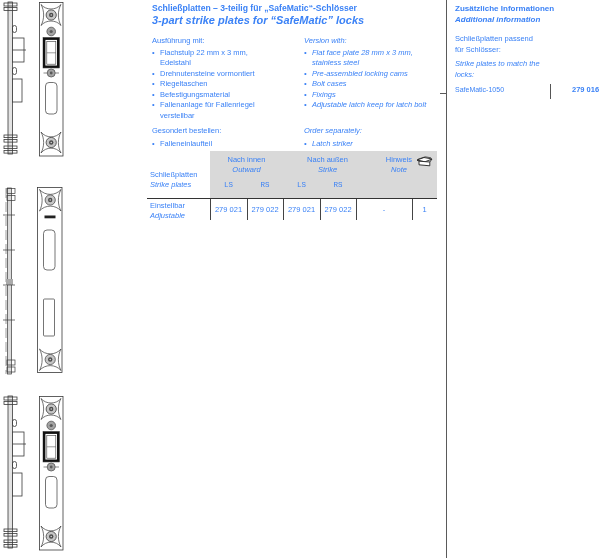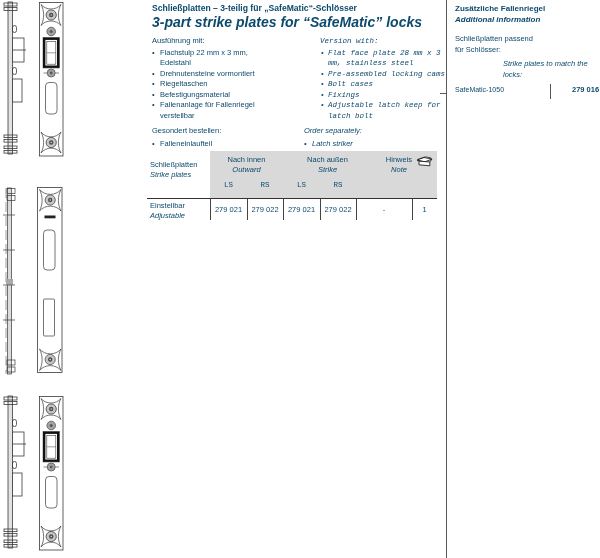--- a/index.html
+++ b/index.html
@@ -1,56 +1,56 @@
 <!DOCTYPE html>
 <html><head>
 <meta charset="utf-8">
 <style>
   html,body{margin:0;padding:0;}
   .page{
     position:relative; width:600px; height:558px; background:#ffffff;
-    font-family:"Liberation Sans", sans-serif; color:#0c4a6e; overflow:hidden;
+    font-family:"Liberation Sans", sans-serif; color:#3b82f6; overflow:hidden;
   }
   .abs{position:absolute;}
   
   .title-de{left:152px; top:3px; font-size:8.6px; font-weight:bold; white-space:nowrap;}
-  .title-en{left:152px; top:14px; font-size:14px; font-weight:bold; font-style:italic; white-space:nowrap;}
+  .title-en{left:152px; top:14px; font-size:11px; font-weight:bold; font-style:italic; white-space:nowrap;}
   
   .spec{font-size:7.5px; line-height:10.5px;}
   .spec-de{left:152px; top:36px; width:148px;}
-  .spec-en{left:320px; top:36px; width:141px; font-style:italic;font-family:Liberation Mono, monospace;}
+  .spec-en{left:304px; top:36px; width:141px; font-style:italic;}
   .spec-heading{margin:0 0 1px 0;}
   .spec-item{display:flex;}
   .spec-item .bullet{width:8px; flex:0 0 8px;}
   .spec-de .spec-item .text{width:112px;}
   .spec-en .spec-item .text{width:130px;}
   .order-de{left:152px; top:126px; width:148px;}
   .order-en{left:304px; top:126px; width:141px; font-style:italic;}
   .order-sec .spec-item{margin-top:2px;}
   
   .table{left:147px; top:151px; width:290px; height:72px; font-size:7.5px; line-height:9.5px;}
   .tbl-gray{left:63px; top:0; width:227px; height:47px; background:#d9d9d9;}
   .tbl-hline{left:0; top:47px; width:290px; height:1px; background:#333;}
   .tbl-vline{top:48px; height:21px; width:1px; background:#444;}
   .cell-c{text-align:center;}
   .ital{font-style:italic;}
-  .tbl-col1h{left:3px; top:9px;}
+  .tbl-col1h{left:3px; top:19px;}
   .grp1{left:63px; top:4px; width:73px;}
   .grp2{left:144px; top:4px; width:73px;}
   .grpn{left:224px; top:4px; width:56px;}
   .grpp{left:265px; top:4px; width:25px; text-align:center;}
   .sub{top:30px; text-align:center;font-family:Liberation Mono, monospace;}
   .body-label{left:3px; top:50px;}
   .bodyv{top:54px; text-align:center;}
   
   .side{font-size:7.5px; line-height:10.5px;}
   .side-h-de{left:455px; top:4px; font-size:8px; font-weight:bold; white-space:nowrap;}
   .side-h-en{left:455px; top:15px; font-size:8px; font-weight:bold; font-style:italic; white-space:nowrap;}
   .match-de{left:455px; top:34px; width:88px;}
-  .match-en{left:455px; top:59px; width:88px; font-style:italic;margin-left:48px;}
+  .match-en{left:455px; top:59px; width:88px; font-style:italic;}
   .lock-name{left:455px; top:86px; font-size:7px;}
   .lock-bar{left:550px; top:84px; width:1px; height:15px; background:#555;}
   .lock-num{left:556px; top:85px; font-size:7.5px; font-weight:bold;padding-left:16px;}
   
   .divider{left:446px; top:0; width:1px; height:558px; background:#5a5a5a;}
   .div-tick{left:440px; top:93px; width:7px; height:1px; background:#5a5a5a;}
   
   .drawings{left:0; top:0;}
 </style>
 </head>
@@ -248,21 +248,21 @@
     <div class="abs tbl-vline" style="left:100px;"></div>
     <div class="abs tbl-vline" style="left:136px;"></div>
     <div class="abs tbl-vline" style="left:173px;"></div>
     <div class="abs tbl-vline" style="left:209px;"></div>
     <div class="abs tbl-vline" style="left:265px;"></div>
   </div>
 
   <div class="abs divider"></div>
   <div class="abs div-tick"></div>
 
-  <div class="abs side-h-de">Zusätzliche Fallenriegel</div>
+  <div class="abs side-h-de">Zusätzliche Informationen</div>
   <div class="abs side-h-en">Additional information</div>
   <div class="abs side match-de">Schließplatten passend für Schlösser:</div>
   <div class="abs side match-en">Strike plates to match the locks:</div>
   <div class="abs lock-name">SafeMatic-1050</div>
   <div class="abs lock-bar"></div>
   <div class="abs lock-num">279 016</div>
 
 </div>
 
 </body></html>

